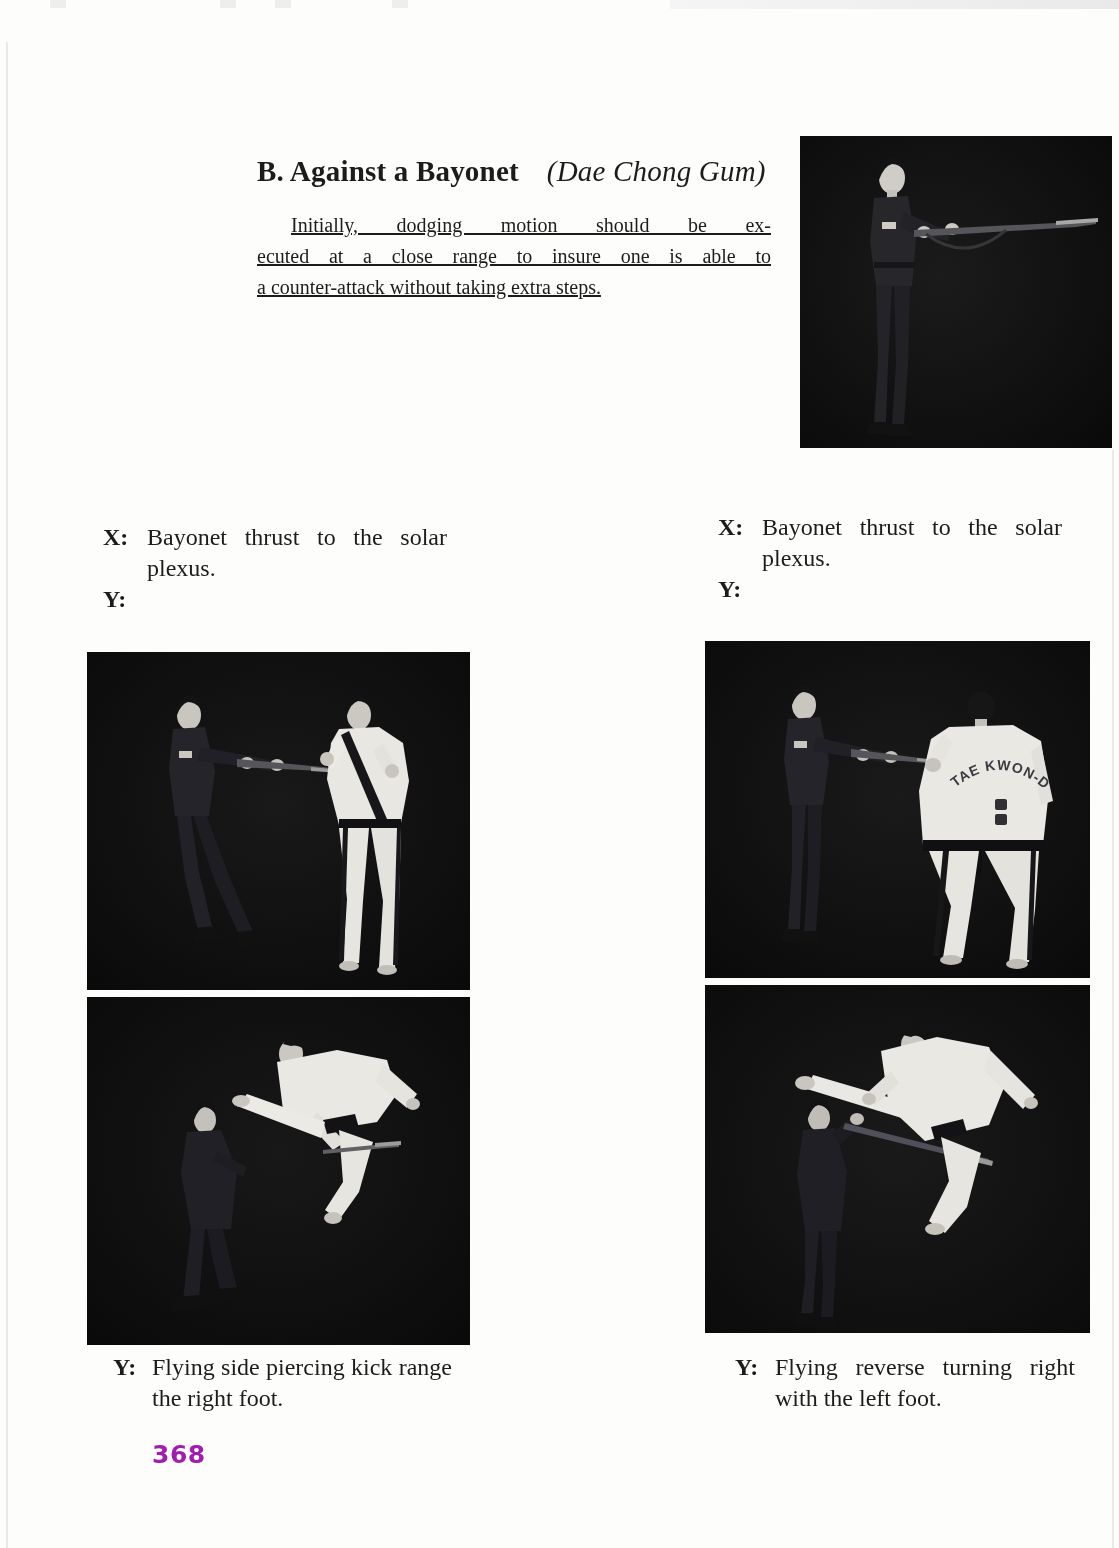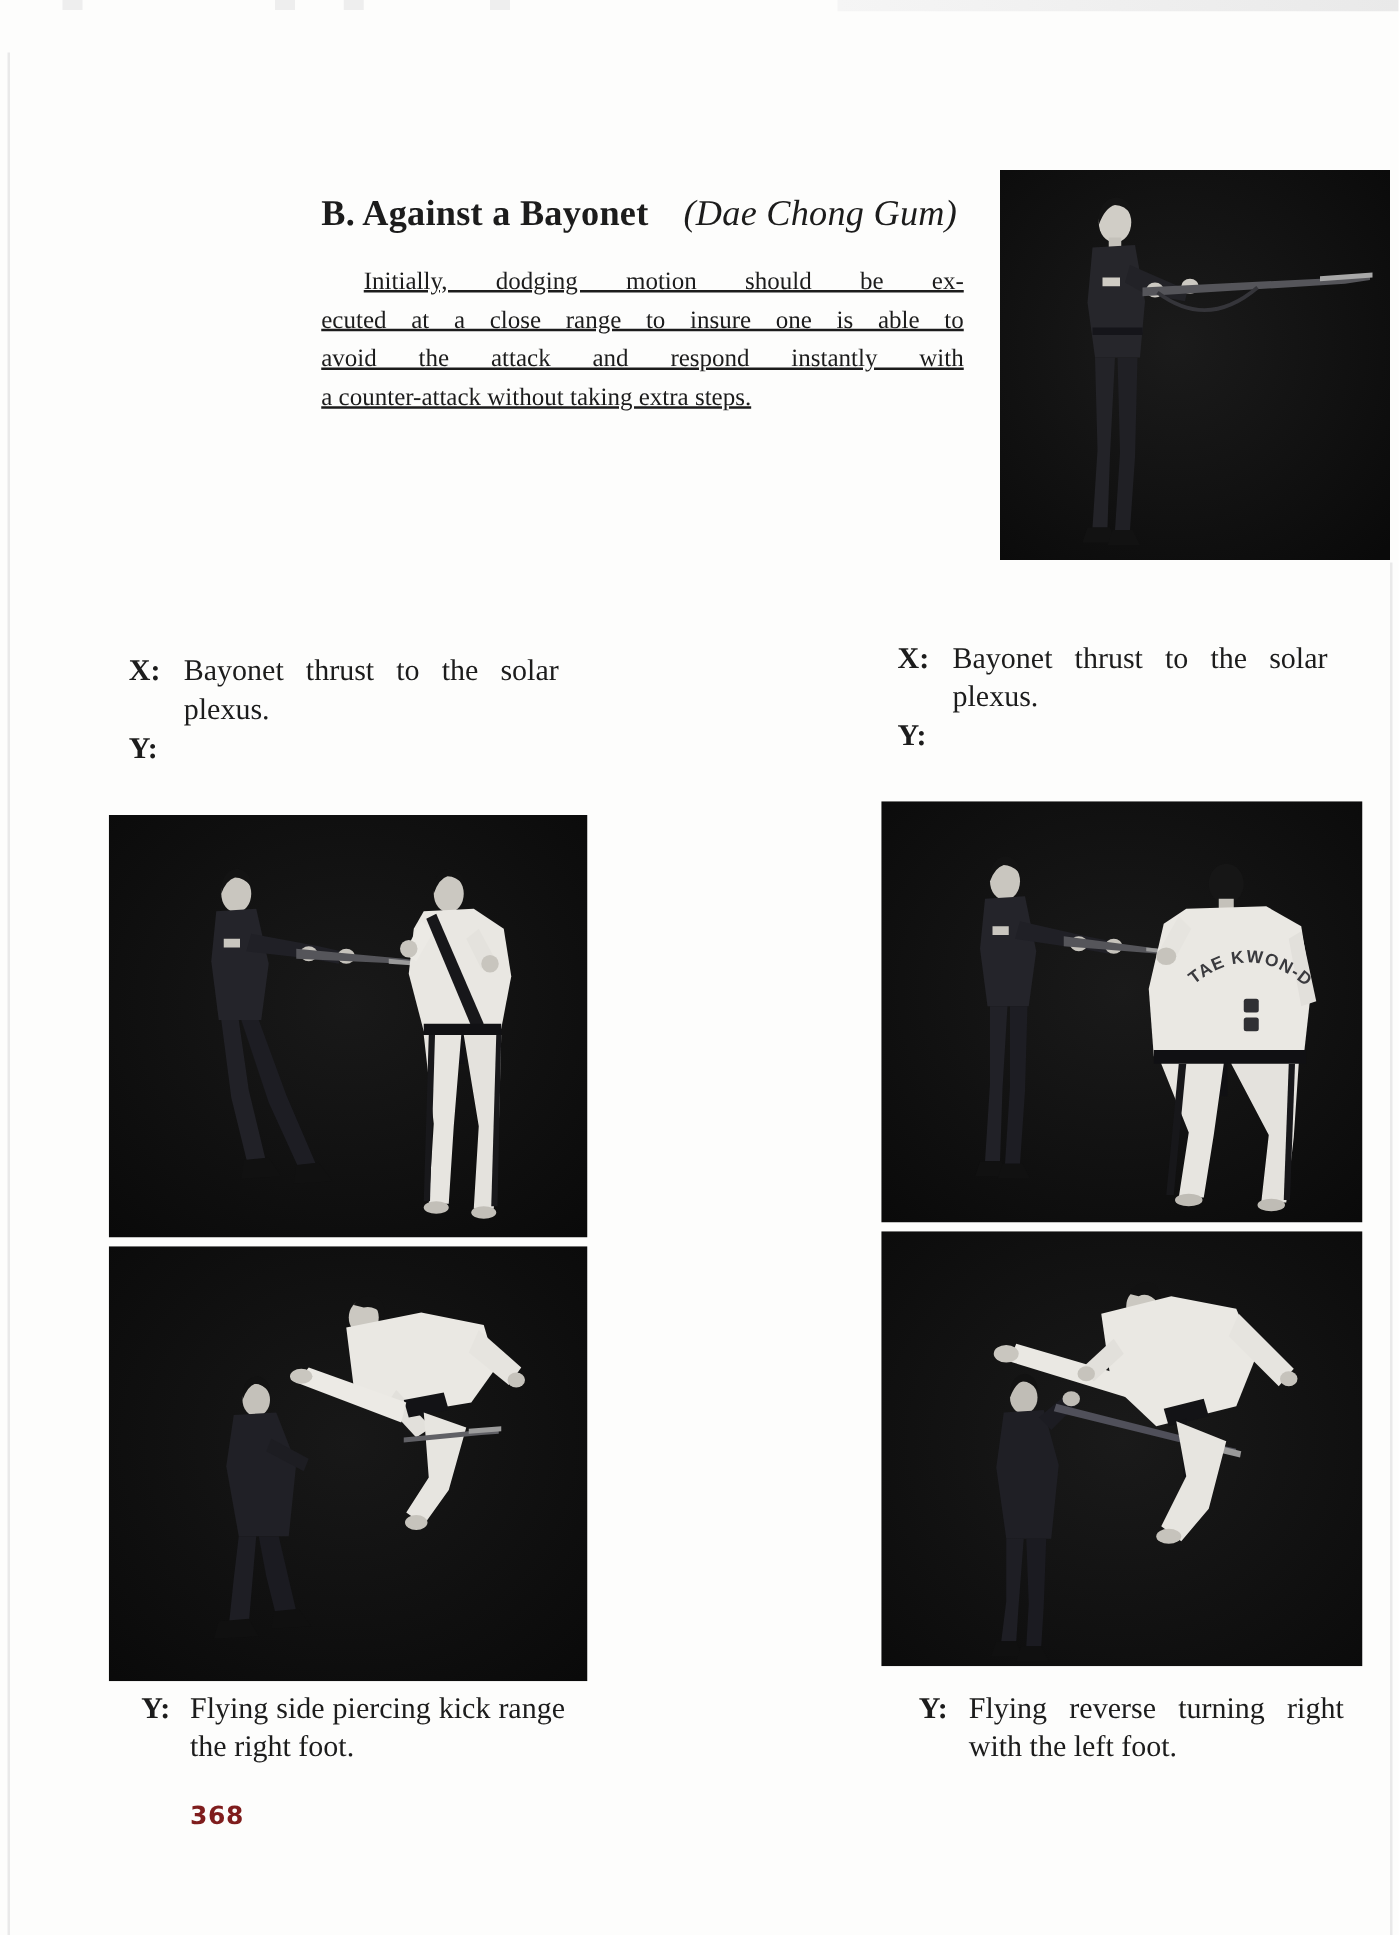--- a/index.html
+++ b/index.html
@@ -33,21 +33,21 @@
   .caption{font-size:24px;line-height:31px;}
   .cap-item{display:flex;align-items:flex-start;}
   .cap-label{font-weight:bold;width:44px;flex:0 0 44px;}
   .cap-text{width:300px;text-align:justify;}
   
   .photo{margin:0;padding:0;display:block;}
   .photo svg{display:block;}
   .pagenum{
     left:152px;top:1440px;
     font-family:"DejaVu Sans", sans-serif;
-    font-weight:bold;font-size:20px;letter-spacing:.5px;color:#7f1d1d;
+    font-weight:bold;font-size:25px;letter-spacing:.5px;color:#a21caf;
   }
 </style>
 </head>
 <body>
 
 <div class="page">
 
   <div class="abs top-streak" style="left:670px;top:0;width:449px;height:9px;"></div>
   <div class="abs top-patch" style="left:50px;top:0;width:16px;height:8px;"></div>
   <div class="abs top-patch" style="left:220px;top:0;width:16px;height:8px;"></div>
@@ -56,21 +56,20 @@
   <div class="abs edge-line" style="left:6px;top:42px;width:2px;height:1506px;"></div>
   <div class="abs edge-line" style="left:1112px;top:450px;width:2px;height:1098px;"></div>
 
   <div class="abs heading">
     <span class="h-bold">B. Against a Bayonet</span><span class="h-kor">(Dae Chong Gum)</span>
   </div>
 
   <div class="abs intro">
     <div class="line jl indent">Initially, dodging motion should be ex-</div>
     <div class="line jl">ecuted at a close range to insure one is able to</div>
-    <div class="line jl">avoid the attack and respond instantly with</div>
     <div class="line">a counter-attack without taking extra steps.</div>
   </div>
 
   <figure class="abs photo" style="left:800px;top:136px;">
     <svg width="312" height="312" viewBox="0 0 312 312" xmlns="http://www.w3.org/2000/svg">
       <defs>
         <radialGradient id="bg1" cx="45%" cy="45%" r="75%">
           <stop offset="0%" stop-color="#1b1b1b"></stop>
             <stop offset="100%" stop-color="#0a0a0a"></stop>
         </radialGradient>

